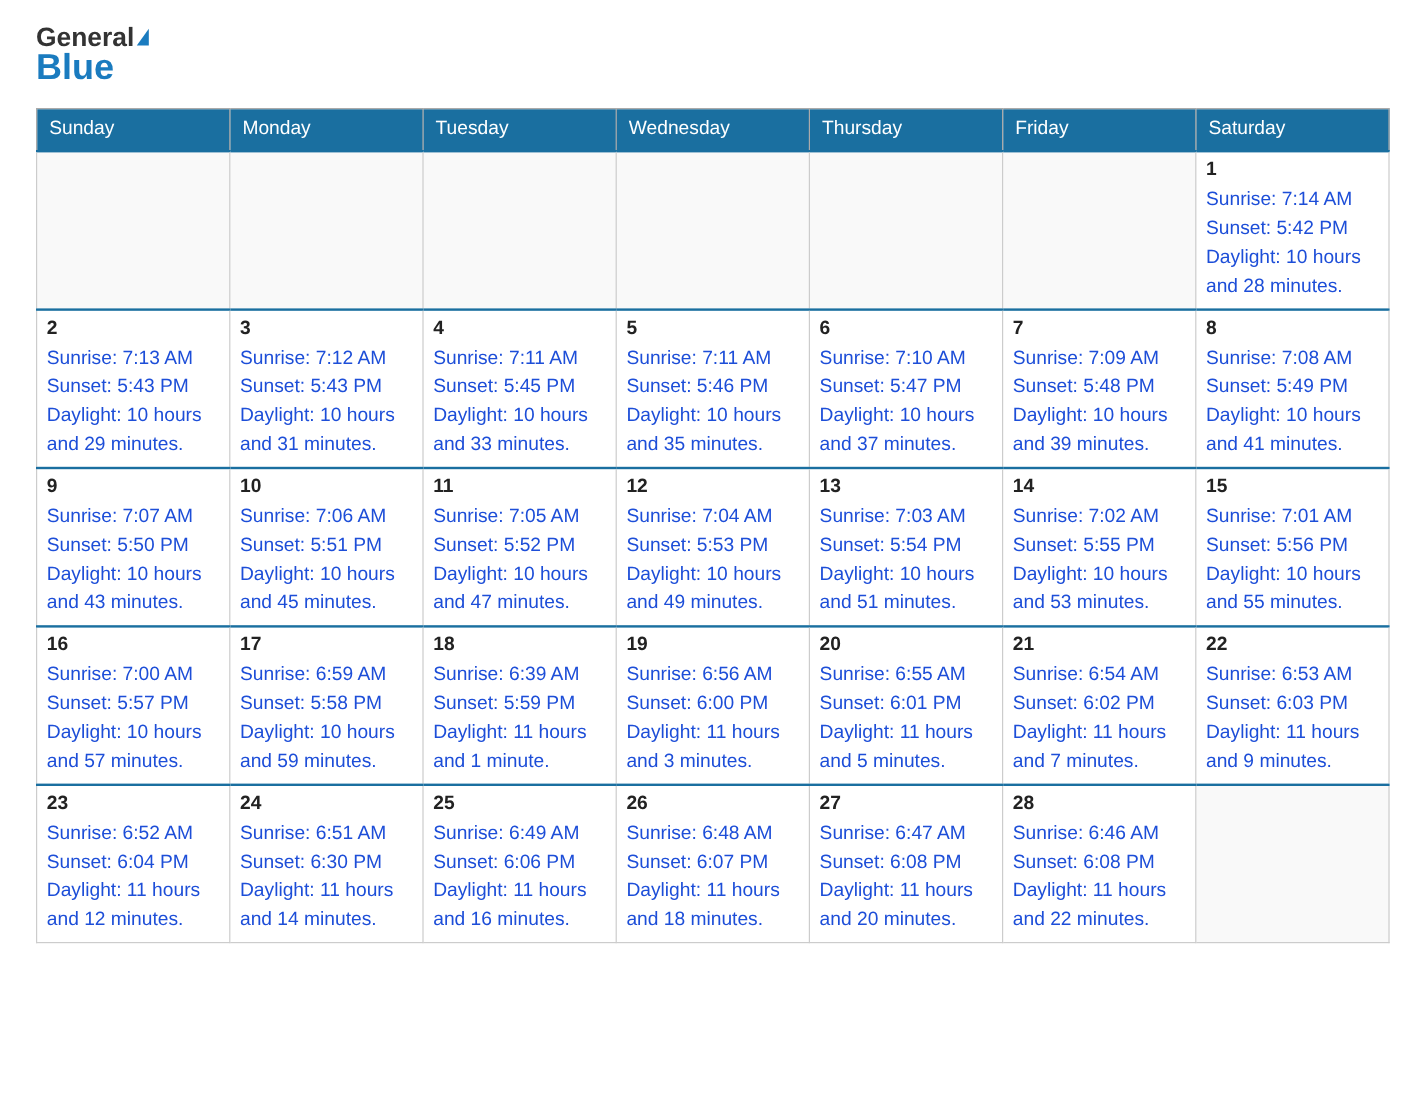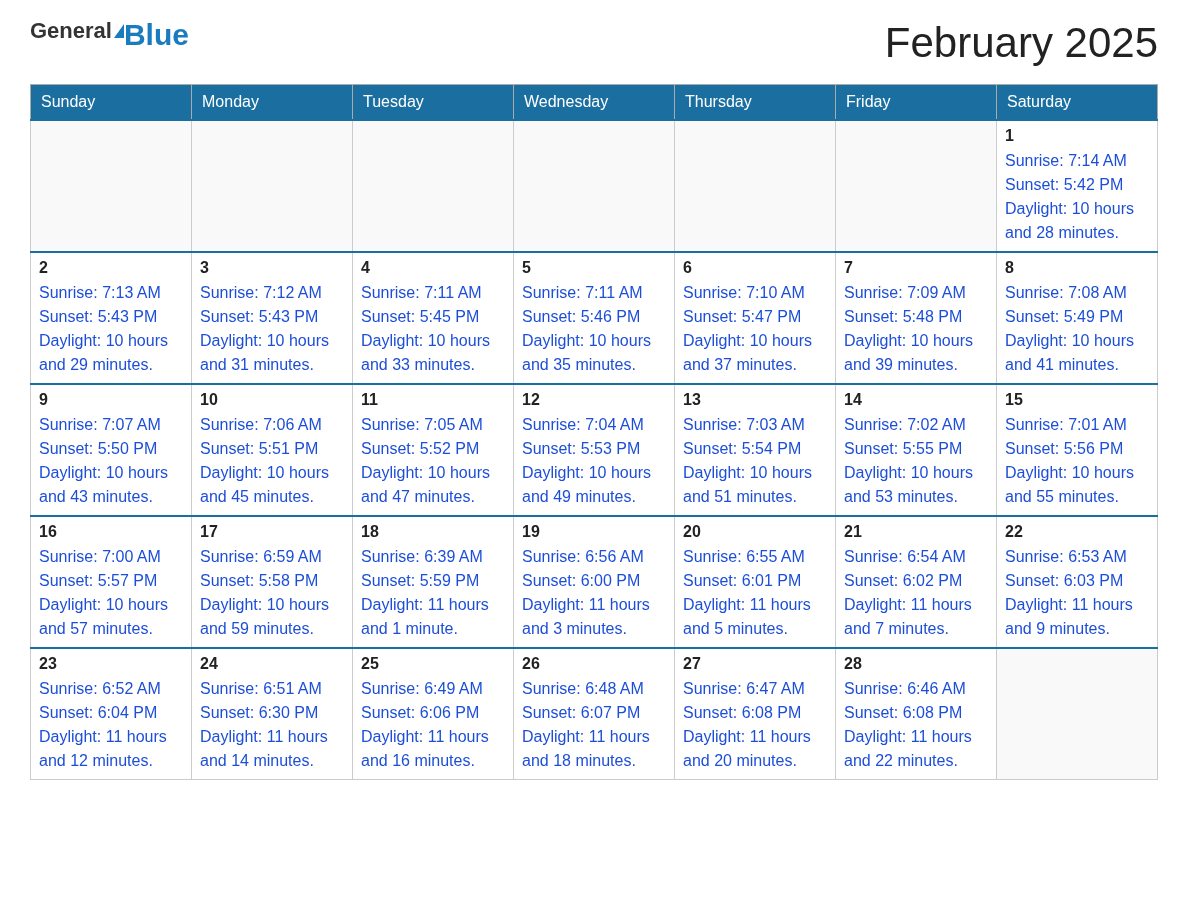--- a/index.html
+++ b/index.html
@@ -10,21 +10,21 @@
       padding: 20px 30px;
     }
     .header {
       display: flex;
       justify-content: space-between;
       align-items: flex-start;
       margin-bottom: 18px;
     }
     .logo {
       display: flex;
-      flex-direction: row;
+      flex-direction: column;
       align-items: flex-start;
     }
     .logo-general {
       font-size: 22px;
       font-weight: bold;
       color: #333;
       line-height: 1;
     }
     .logo-blue {
       font-size: 30px;
@@ -105,21 +105,20 @@
 <div class="header">
   <div class="logo">
     <div class="logo-general">
       <span>General</span><span class="logo-triangle"></span>
     </div>
     <div class="logo-blue">
       <span>Blue</span>
     </div>
   </div>
   <div class="title-section">
-    <div class="month-title">February 2025</div>
   </div>
 </div>
 
 <table class="calendar">
   <thead>
     <tr>
     <th>Sunday</th>
         <th>Monday</th>
         <th>Tuesday</th>
         <th>Wednesday</th>

